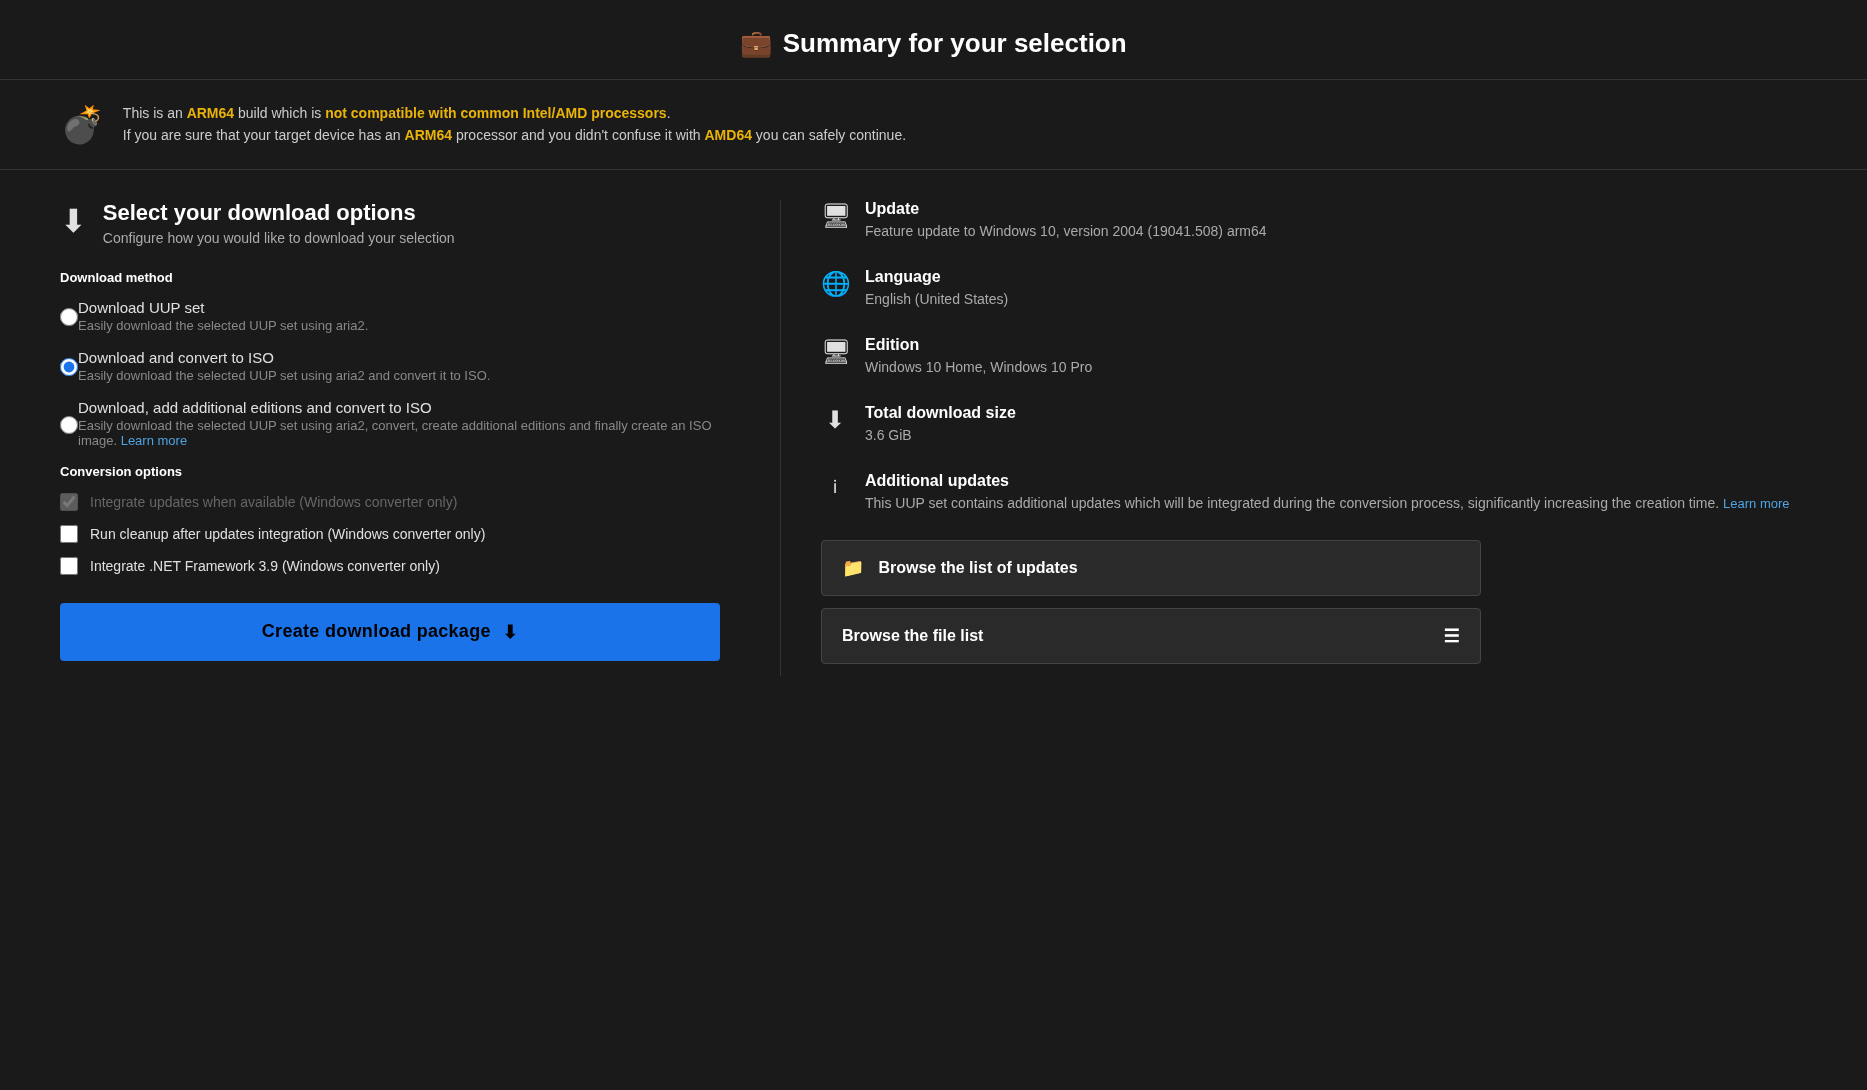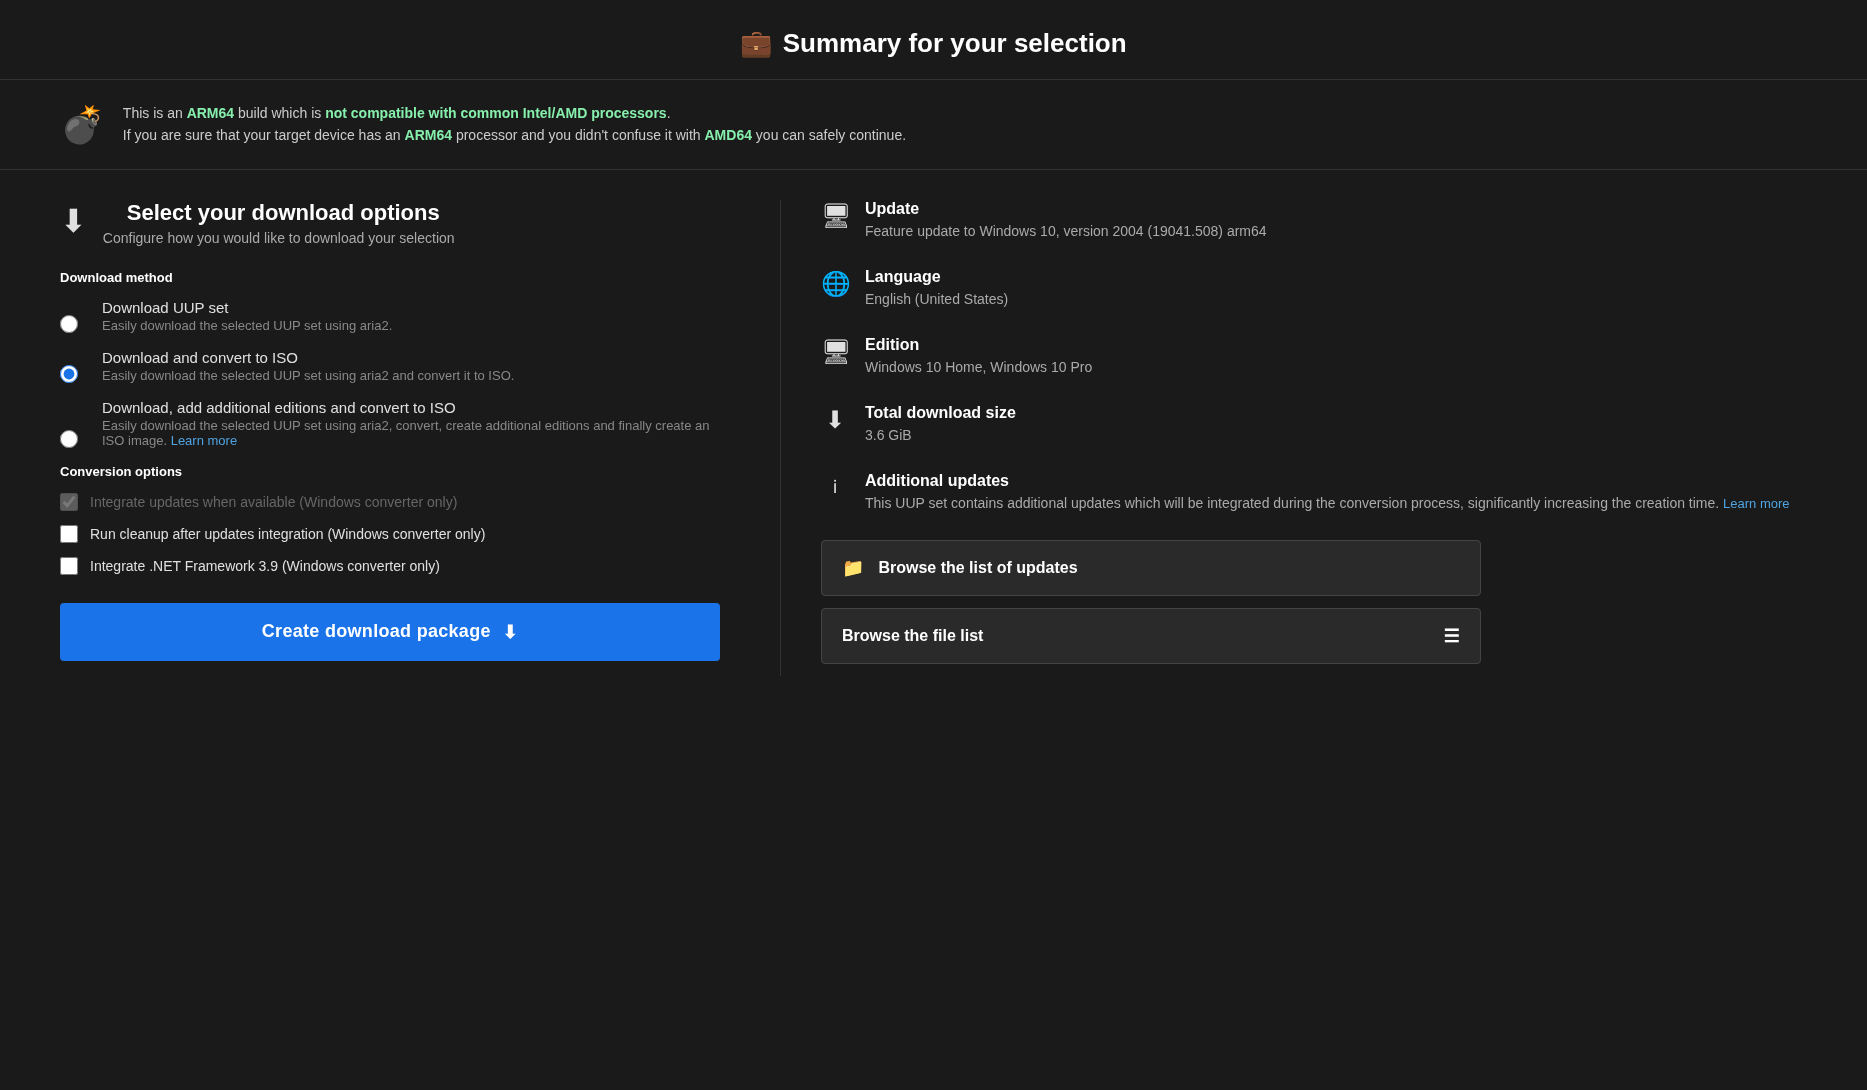--- a/index.html
+++ b/index.html
@@ -45,21 +45,21 @@
       font-size: 36px;
       flex-shrink: 0;
       margin-top: 2px;
     }
     .warning-text {
       font-size: 14px;
       line-height: 1.6;
       color: #cccccc;
     }
     .warning-text strong {
-      color: #86efac;
+      color: #eab308;
       font-weight: 700;
     }
 
     
     .main-content {
       display: flex;
       gap: 0;
       padding: 30px 60px;
     }
 
@@ -86,40 +86,39 @@
     .section-heading-icon {
       font-size: 32px;
       flex-shrink: 0;
       margin-top: 2px;
     }
     .section-heading-text h2 {
       font-size: 22px;
       font-weight: 700;
       color: #ffffff;
       margin-bottom: 4px;
-      margin-left: 24px;
     }
     .section-heading-text p {
       font-size: 14px;
       color: #aaaaaa;
     }
 
     
     .subsection-label {
       font-size: 13px;
       font-weight: 700;
       color: #ffffff;
       margin-bottom: 14px;
       margin-top: 10px;
     }
 
     .radio-option {
       display: flex;
-      align-items: flex-end;
-      gap: 24px;
+      align-items: center;
+      gap: 0;
       margin-bottom: 16px;
     }
     .radio-option input[type="radio"] {
       margin-top: 3px;
       flex-shrink: 0;
       width: 18px;
       height: 18px;
       accent-color: #1a73e8;
       cursor: pointer;
     }
@@ -168,21 +167,21 @@
     
     .create-btn {
       display: flex;
       align-items: center;
       justify-content: center;
       gap: 12px;
       width: 100%;
       max-width: 660px;
       padding: 18px 24px;
       background: #1a73e8;
-      color: #ffffff;
+      color: #000000;
       border: none;
       border-radius: 4px;
       font-size: 18px;
       font-weight: 700;
       cursor: pointer;
       margin-top: 28px;
       letter-spacing: 0.3px;
     }
 
     

